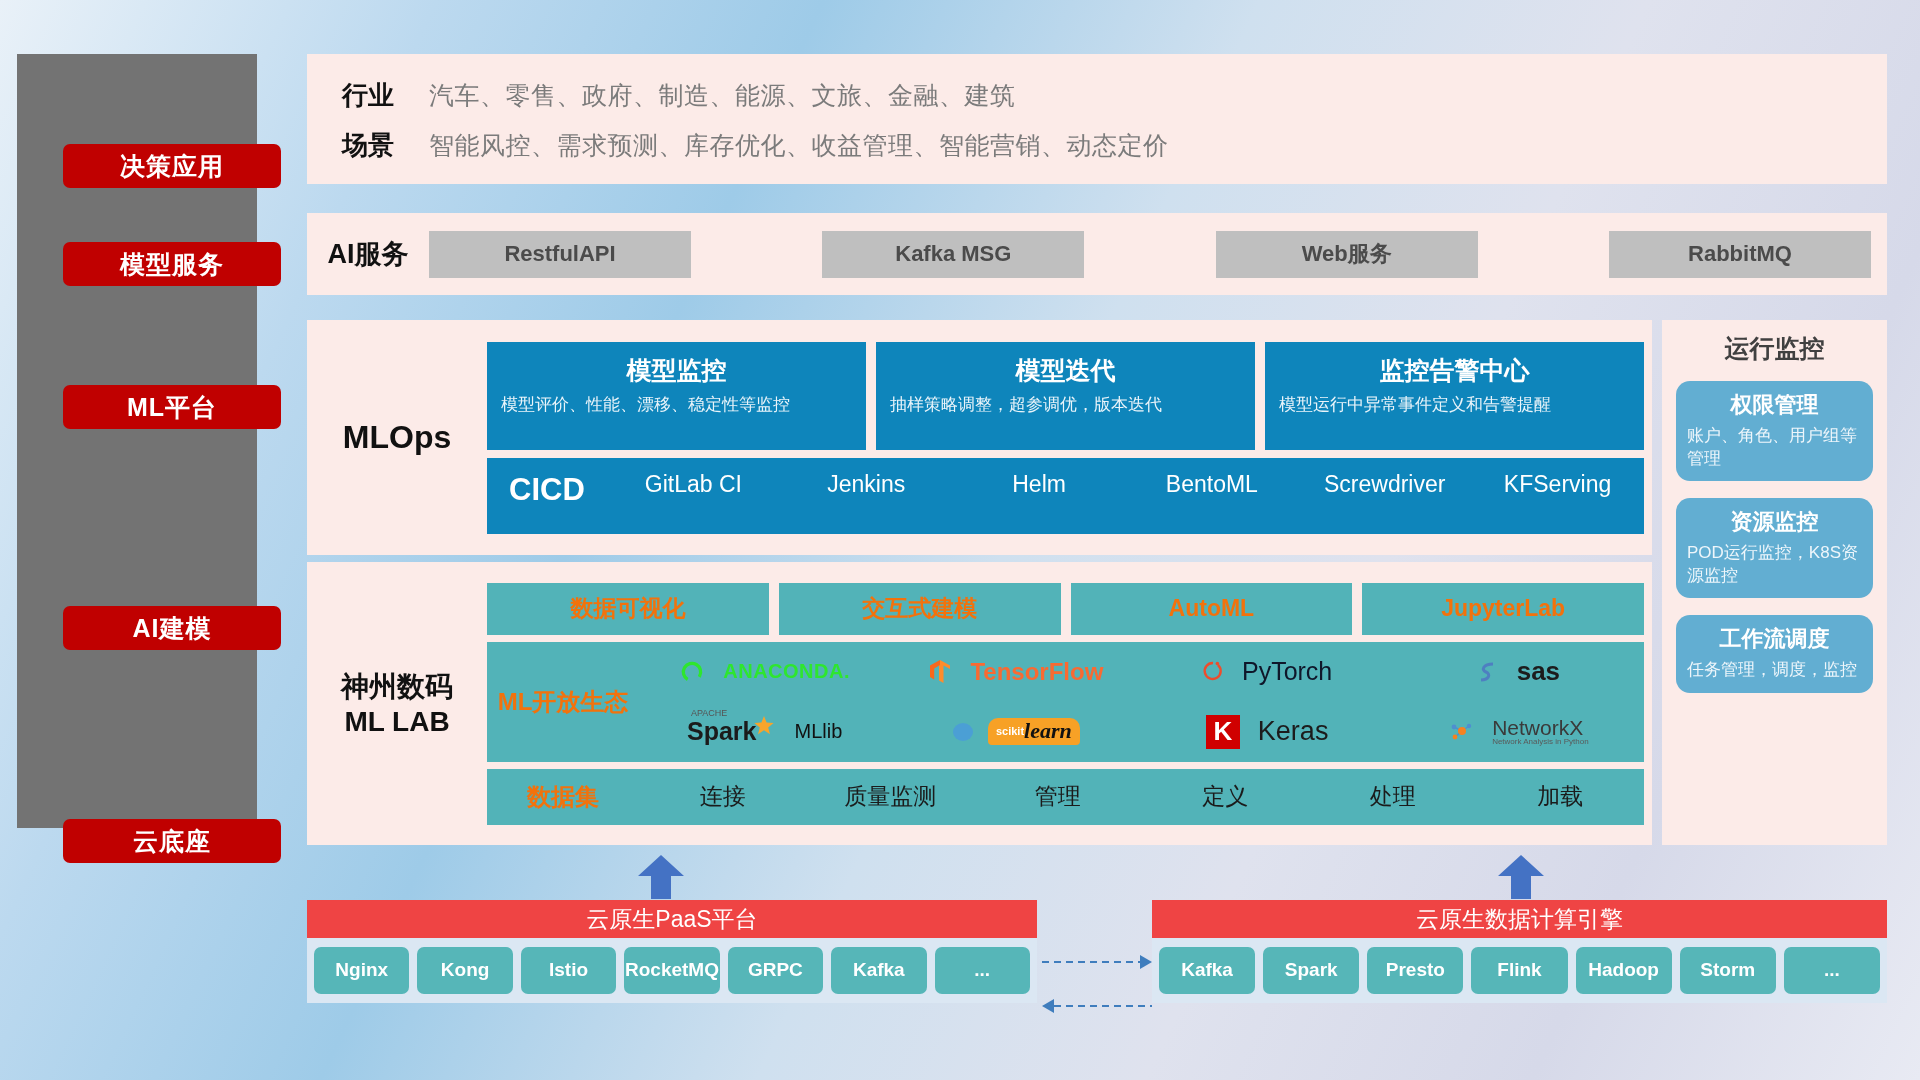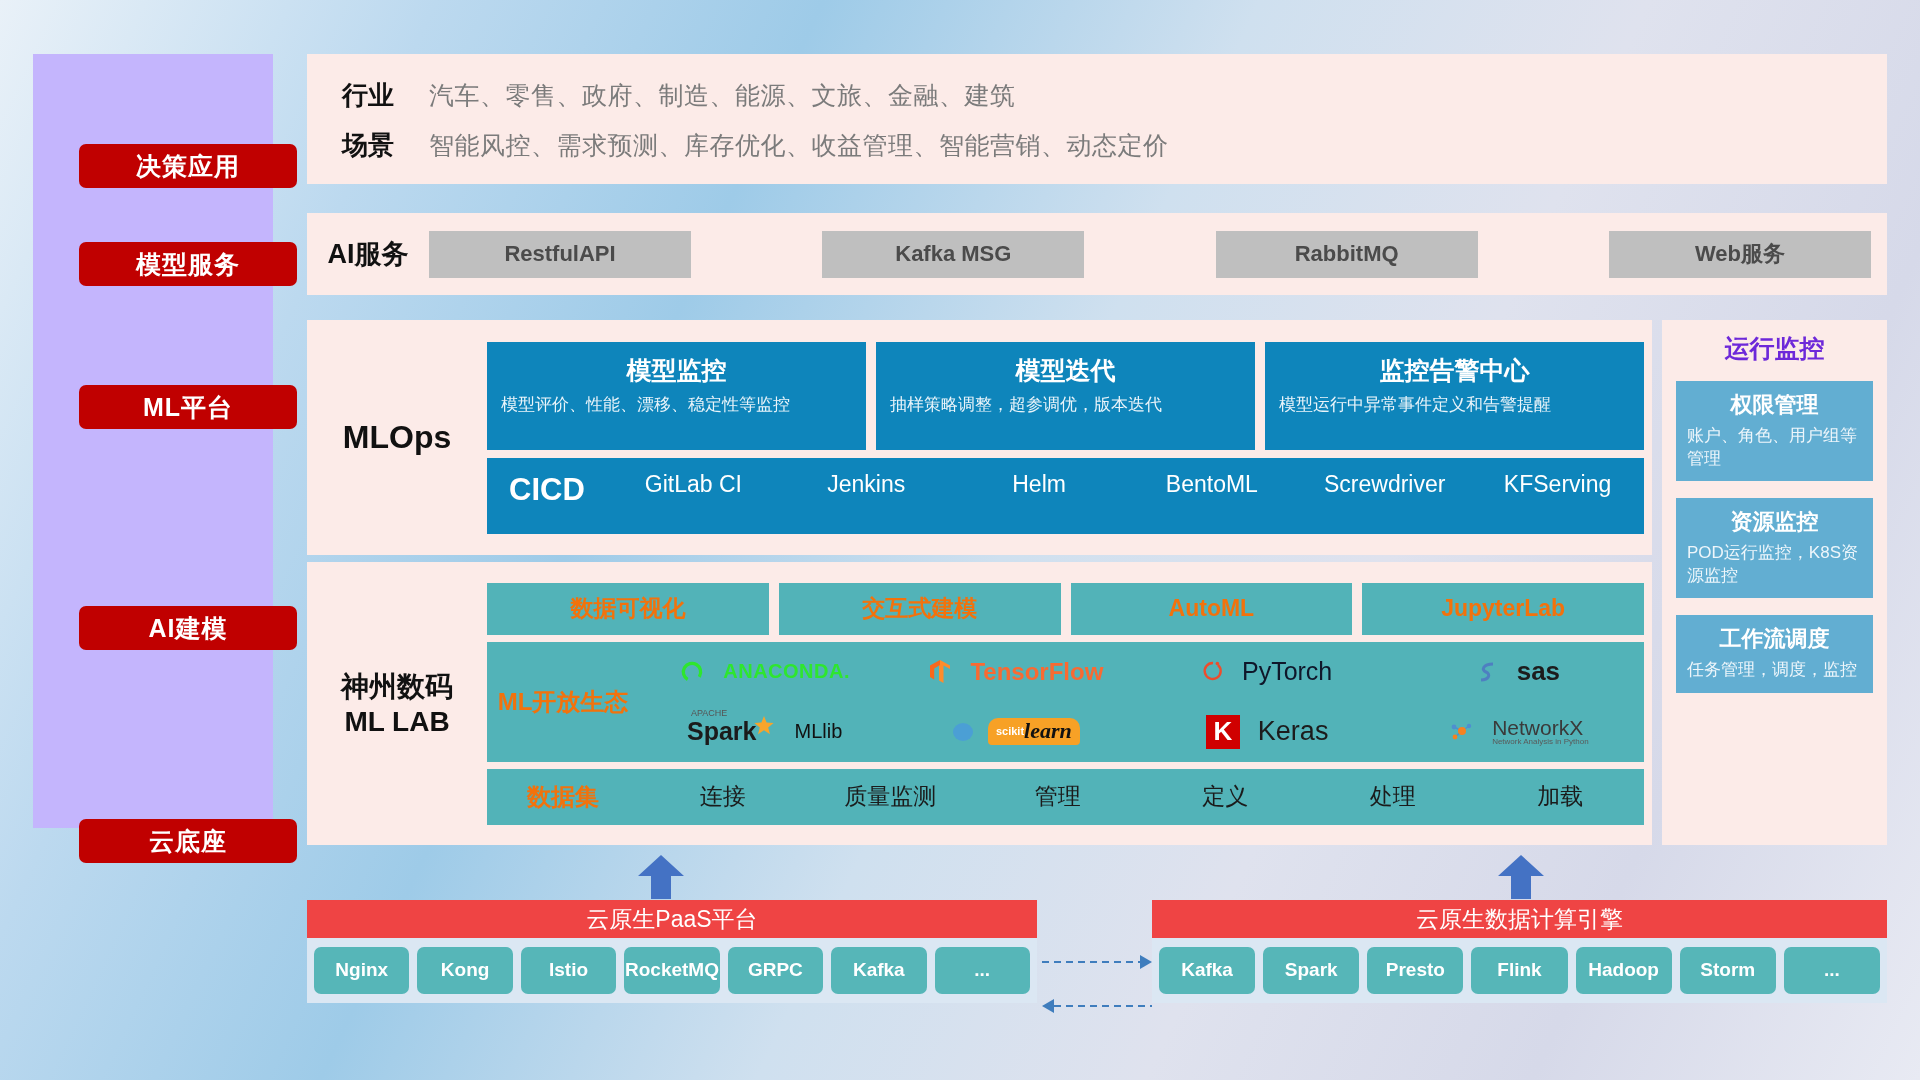--- a/index.html
+++ b/index.html
@@ -6,22 +6,22 @@
   html, body { width: 1920px; height: 1080px; overflow: hidden; }
   body {
     font-family: "Liberation Sans", "DejaVu Sans", sans-serif;
     background: linear-gradient(115deg, #e9f1f8 0%, #bcd9ef 18%, #9ecbe8 34%, #cfe0ef 52%, #dfe2ee 68%, #d6d9e9 84%, #e8eaf3 100%);
     position: relative;
   }
   #stage { position: absolute; inset: 0; }
 
   
   .rail {
-    position: absolute; left: 33px; top: 54px; width: 240px; height: 774px;
-    background: #c4b5fd;
+    position: absolute; left: 17px; top: 54px; width: 240px; height: 774px;
+    background: #737373;
   }
   .rail-tag {
     position: absolute; left: 46px; width: 218px; height: 44px;
     background: #c00000; border-radius: 7px;
     color: #fff; font-weight: bold; font-size: 25px;
     display: flex; align-items: center; justify-content: center;
     letter-spacing: 1px;
   }
   .t0 { top: 90px; }
   .t1 { top: 188px; }
@@ -107,23 +107,23 @@
   .ds .items { flex: 1; display: flex; }
   .ds .items span { flex: 1; text-align: center; color: #1b1b1b;
                     font-size: 23px; }
 
   
   #band-mon {
     left: 1662px; top: 320px; width: 225px; height: 525px;
     padding: 12px 14px;
   }
   #band-mon .mtitle { text-align: center; font-size: 25px; font-weight: bold;
-                      color: #6d28d9; margin-bottom: 16px; }
+                      color: #404040; margin-bottom: 16px; }
   .mcard { background: #62aed2; color: #fff; padding: 9px 11px 11px;
-           margin-bottom: 17px; }
+           margin-bottom: 17px; border-radius: 14px; }
   .mcard .h { text-align: center; font-size: 22px; font-weight: bold;
               margin-bottom: 5px; }
   .mcard .d { font-size: 17px; line-height: 1.33; color: #eef6fb; }
 
   
   .stack { position: absolute; }
   #stack-left { left: 307px; top: 900px; width: 730px; }
   #stack-right { left: 1152px; top: 900px; width: 735px; }
   .stack-hdr {
     height: 38px; background: #ef4444; color: #fff; font-size: 23px;
@@ -166,22 +166,22 @@
         <div class="rowvals">智能风控、需求预测、库存优化、收益管理、智能营销、动态定价</div>
       </div>
     </div>
   </div>
 
   <div class="band" id="band-svc">
     <div class="rowlabel">AI服务</div>
     <div class="svc-wrap">
       <div class="svc-box">RestfulAPI</div>
       <div class="svc-box">Kafka MSG</div>
+      <div class="svc-box">Web服务</div>
       <div class="svc-box">RabbitMQ</div>
-      <div class="svc-box">Web服务</div>
     </div>
   </div>
 
   <div class="band" id="band-ops">
     <div class="rowlabel">MLOps</div>
     <div class="ops-col">
       <div class="ops-cards">
         <div class="ops-card">
           <div class="h">模型监控</div>
           <div class="d">模型评价、性能、漂移、稳定性等监控</div>

